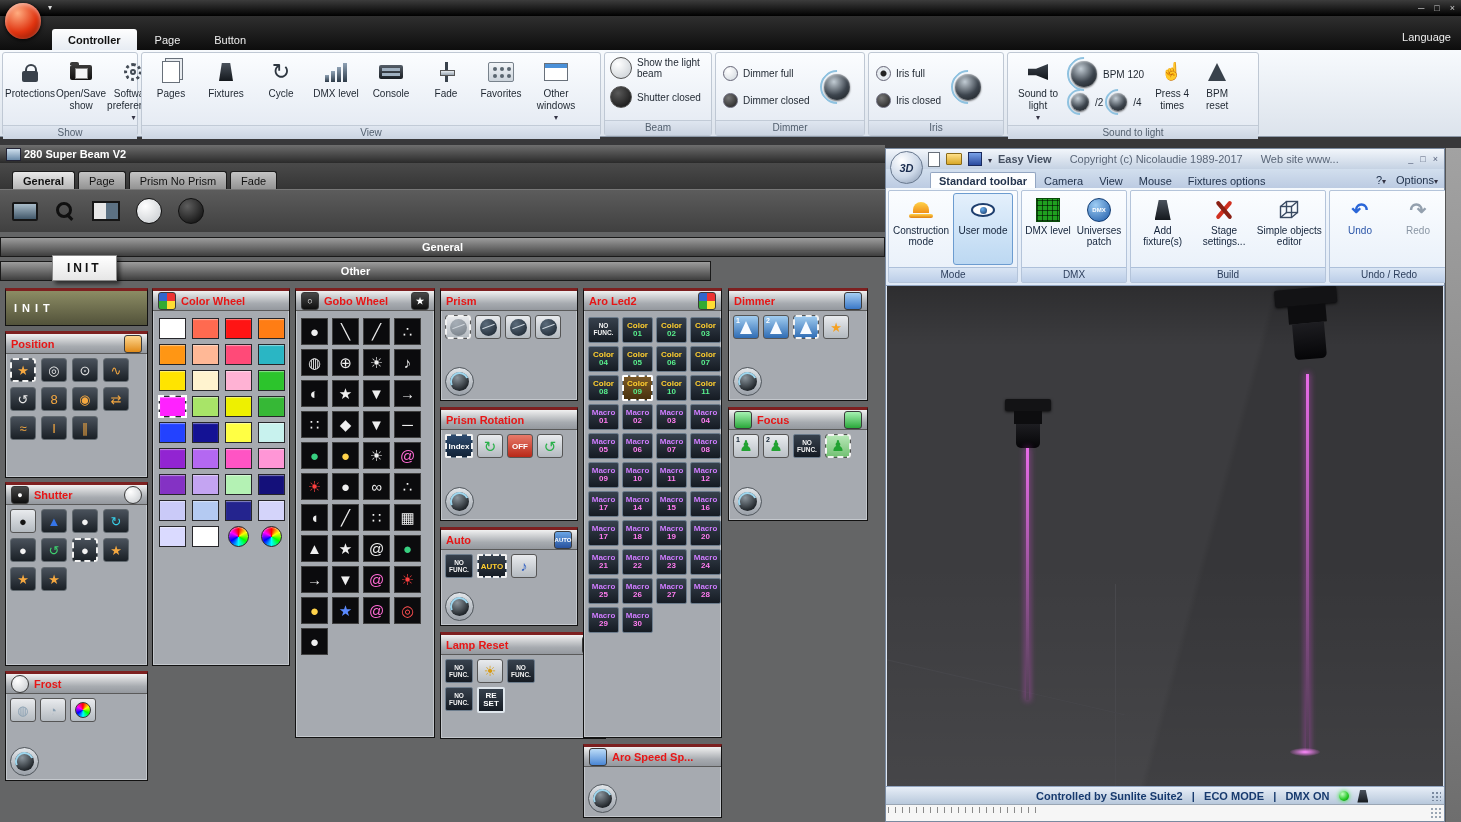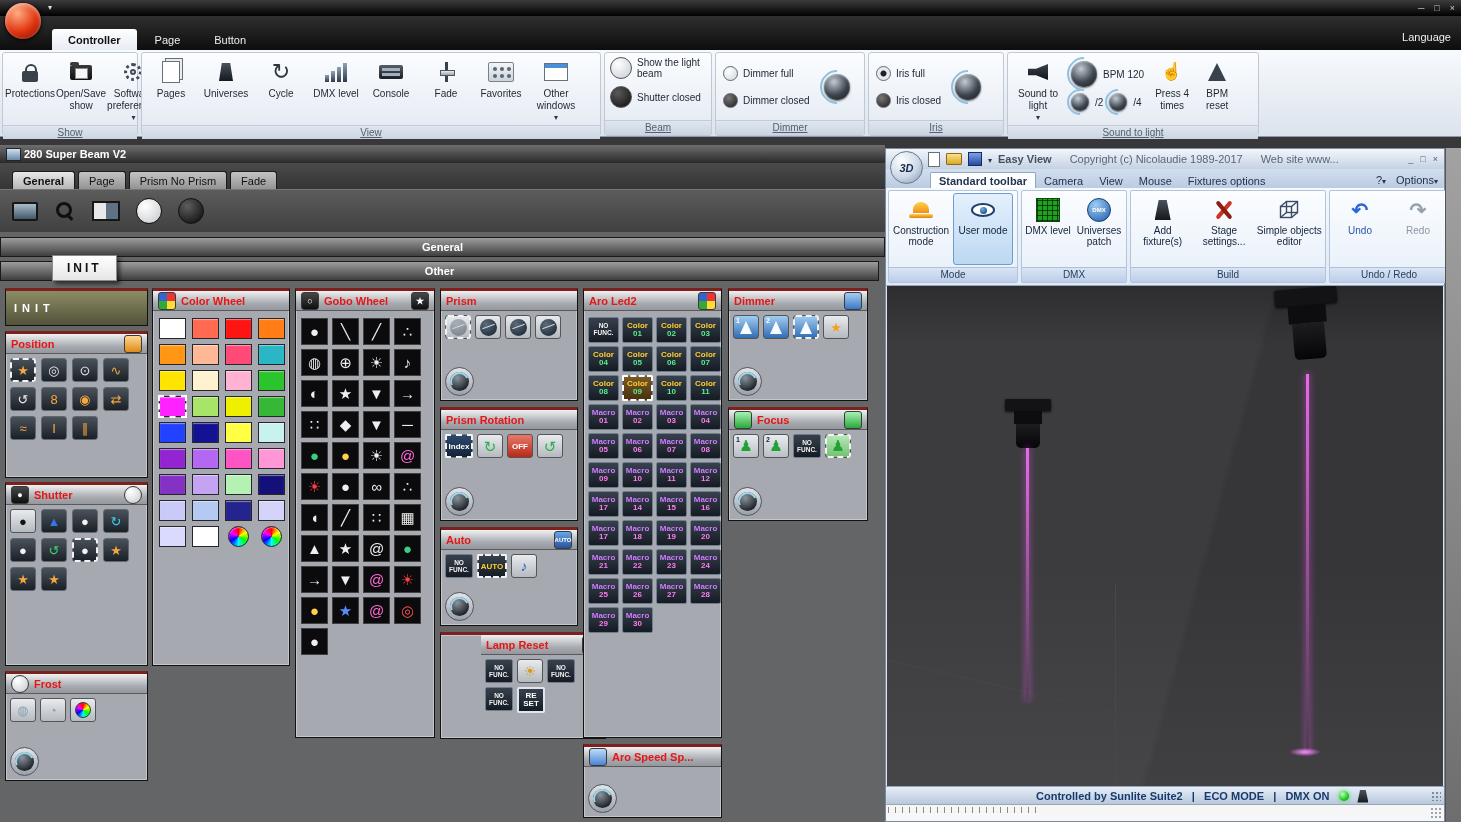--- a/index.html
+++ b/index.html
@@ -12,21 +12,21 @@
   .qa-caret{position:absolute;left:48px;top:3px;color:#ddd;font-size:8px;z-index:30;}
   .tabrow{position:absolute;top:16px;left:0;right:0;height:34px;background:linear-gradient(#2f2f2f,#0d0d0d);}
   .rtabs{position:absolute;left:52px;bottom:0;display:flex;gap:2px;}
   .rtab{padding:5px 16px 4px;color:#eee;font-size:11px;border-radius:3px 3px 0 0;}
   .rtab.active{background:linear-gradient(#fefefe,#e7ecf3);color:#111;font-weight:bold;}
   .language{position:absolute;right:10px;bottom:7px;color:#eee;font-size:11px;}
   
   .ribbon{position:absolute;top:50px;left:0;right:0;height:87px;background:linear-gradient(#f7fafd,#dce3ec);border-bottom:1px solid #8d99a8;display:flex;gap:3px;padding:2px 2px 0 2px;box-sizing:border-box;}
   .rgroup{position:relative;border:1px solid #bfc8d4;border-radius:3px;background:linear-gradient(#fbfdff,#e3e9f2);display:flex;flex-direction:column;box-sizing:border-box;flex:0 0 auto;}
   .rgroup-items{flex:1;display:flex;padding:2px;gap:1px;align-items:flex-start;}
-  .rgroup-label{height:14px;text-align:center;font-size:10px;color:#53606f;background:linear-gradient(#dfe6f0,#cbd4e1);border-top:1px solid #c2cbd7;line-height:13px;text-decoration:underline;}
+  .rgroup-label{height:14px;text-align:center;font-size:10px;color:#53606f;background:linear-gradient(#dfe6f0,#cbd4e1);border-top:1px solid #c2cbd7;line-height:13px;}
   .bigbtn{width:54px;display:flex;flex-direction:column;align-items:center;text-align:center;font-size:10px;color:#1e2630;padding-top:2px;line-height:1.15;border-radius:3px;}
   .bigbtn .ic{width:32px;height:30px;display:flex;align-items:center;justify-content:center;margin-bottom:1px;}
   .caret::after{content:"▾";font-size:8px;color:#334;}
   .hrow{display:flex;align-items:center;gap:5px;font-size:10px;color:#1e2630;padding:2px 3px;}
   .hlbl{line-height:1.1;}
   .optcol{display:flex;flex-direction:column;justify-content:center;gap:8px;padding:6px 2px;}
   
   .knob{position:relative;border-radius:50%;background:radial-gradient(circle at 38% 30%,#c2ccd4,#3d454e 55%,#13171b);box-shadow:0 1px 2px rgba(0,0,0,.6),inset 0 1px 2px rgba(255,255,255,.45);flex:0 0 auto;}
   .knob::before{content:"";position:absolute;inset:-4px;border-radius:50%;border:2px solid #8fc2e0;border-right-color:transparent;border-bottom-color:transparent;transform:rotate(-45deg);}
   .knob.lg{width:26px;height:26px;}
@@ -265,21 +265,21 @@
         <div class="bigbtn">
           <span class="ic">
               <span class="pagesico"></span>
             </span>
           <span>Pages</span>
         </div>
         <div class="bigbtn">
           <span class="ic">
               <span class="fixtico"></span>
             </span>
-          <span>Universes</span>
+          <span>Fixtures</span>
         </div>
         <div class="bigbtn">
           <span class="ic cycleico"></span>
           <span>Cycle</span>
         </div>
         <div class="bigbtn">
           <span class="ic">
               <span class="dmxbars">
                 <i style="height:7px"></i>
                 <i style="height:11px"></i>
@@ -415,21 +415,21 @@
     </div>
     <div class="cw-toolbar">
       <span class="tico monitor"></span>
       <span class="tico mag"></span>
       <span class="tico split"></span>
       <span class="circbtn white"></span>
       <span class="circbtn black"></span>
     </div>
 
     <div class="sec-hdr" style="left:0;top:92px;width:885px;">General</div>
-    <div class="sec-hdr" style="left:0;top:116px;width:879px;">Other</div>
+    <div class="sec-hdr" style="left:0;top:116px;width:711px;">Other</div>
 
     <div class="tooltip">INIT</div>
 
     <div class="panel init" style="left:5px;top:143px;width:143px;height:38px;">
       <div class="initbody">INIT</div>
     </div>
 
     <div class="panel" style="left:5px;top:186px;width:143px;height:147px;">
       <div class="panel-h">
         <span>Position</span>
@@ -893,21 +893,21 @@
             </span>
         </div>
         <div class="dialrow">
           <span class="dialbtn">
               <span class="dial"></span>
             </span>
         </div>
       </div>
     </div>
 
-    <div class="panel" style="left:440px;top:487px;width:166px;height:107px;padding-left:40px;">
+    <div class="panel" style="left:440px;top:487px;width:166px;height:107px;">
       <div class="panel-h">
         <span>Lamp Reset</span>
         <span class="spacer"></span>
         <span class="chip yellow"></span>
       </div>
       <div class="panel-b">
         <div class="iconrow">
           <span class="nfbtn">
               <b>NO</b>
               <b>FUNC.</b>

